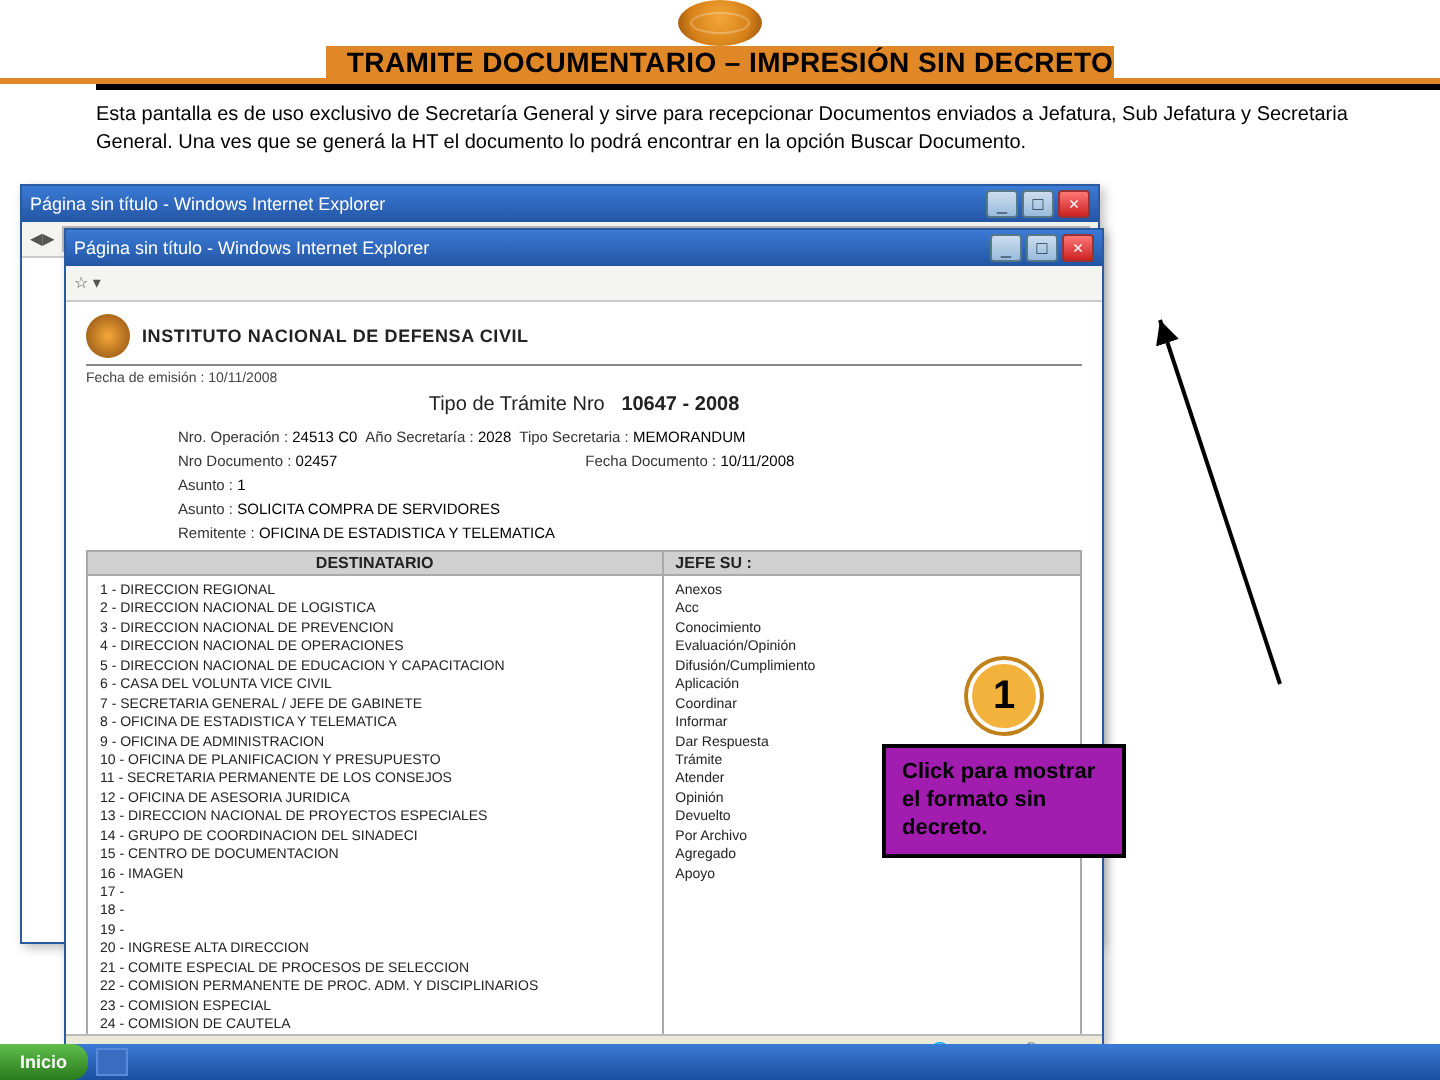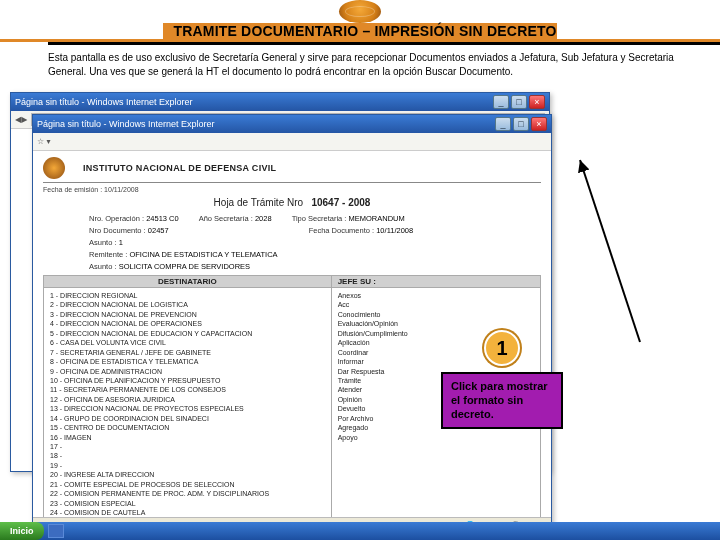--- a/index.html
+++ b/index.html
@@ -22,27 +22,27 @@
   .back-win { left: 10px; top: 0; width: 540px; height: 380px; }
   .back-win .win-body { height: calc(100% - 36px); background: #fff; }
   .back-strip { position: absolute; top: 0; right: -120px; width: 260px; height: 18px; background: #1c4fa0; color: #fff; font-size: 8px; display: flex; align-items: center; justify-content: flex-end; padding-right: 8px; gap: 8px; }
   .back-panel { position: absolute; right: -120px; top: 20px; width: 260px; height: 240px; background: #f2f2ee; border: 1px solid #c8c8c0; font-size: 8px; color: #333; padding: 6px; }
   .bp-row { display: flex; gap: 6px; margin-bottom: 4px; align-items: center; }
   .bp-row .lab { width: 52px; text-align: right; color: #333; }
   .bp-row .fld { flex: 1; height: 12px; background: #fff; border: 1px solid #bbb; }
   .bp-row .chip { padding: 0 4px; height: 12px; background: #eee; border: 1px solid #aaa; font-size: 7px; display: flex; align-items: center; }
   .front-win { left: 32px; top: 22px; width: 520px; height: 420px; z-index: 5; }
   .front-win .win-body { height: calc(100% - 36px); padding: 6px 10px; font-size: 8px; color: #222; }
-  .inst-header { display: flex; align-items: center; gap: 18px; border-bottom: 1px solid #888; padding-bottom: 3px; margin-bottom: 3px; }
+  .inst-header { display: flex; align-items: center; gap: 6px; border-bottom: 1px solid #888; padding-bottom: 3px; margin-bottom: 3px; }
   .inst-logo { width: 22px; height: 22px; border-radius: 50%; background: radial-gradient(circle, #f4a838, #8a4a10); }
   .inst-title { font-weight: bold; font-size: 9px; letter-spacing: .3px; }
   .meta { font-size: 7px; color: #444; margin-bottom: 2px; }
   .hoja-title { text-align: center; font-size: 10px; margin: 4px 0 6px; }
   .hoja-title b { font-weight: bold; }
-  .kv { display: flex; gap: 20px; font-size: 7.5px; margin-bottom: 3px; flex-wrap: wrap; padding-left: 46px; }
+  .kv { display: flex; gap: 4px; font-size: 7.5px; margin-bottom: 3px; flex-wrap: wrap; padding-left: 46px; }
   .kv span.l { color: #333; }
   .kv span.v { color: #000; }
   .sect-bar { display: flex; background: #d0d0d0; border: 1px solid #aaa; font-size: 8px; font-weight: bold; margin-top: 4px; }
   .sect-bar > div { padding: 1px 6px; text-align: center; }
   .sect-bar .left { flex: 0 0 58%; border-right: 1px solid #aaa; }
   .dest-body { display: flex; border: 1px solid #aaa; border-top: none; font-size: 7px; }
   .dest-col { padding: 3px 6px; }
   .dest-col.left { flex: 0 0 58%; border-right: 1px solid #aaa; }
   .dest-col.right { flex: 1; }
   .dest-col .ln { white-space: nowrap; line-height: 1.35; }
@@ -136,40 +136,40 @@
     <div class="win-body">
       <div class="inst-header">
         <div class="inst-logo"></div>
         <div class="inst-title">INSTITUTO NACIONAL DE DEFENSA CIVIL</div>
       </div>
       <div class="meta">
         <span>Fecha de emisión :</span>
         <span>10/11/2008</span>
       </div>
       <div class="hoja-title">
-        <span>Hoja de Trámite Nro</span>
+        <span>Tipo de Trámite Nro</span>
         &nbsp;&nbsp;<b>10647 - 2008</b>
       </div>
       <div class="kv">
         <span><span class="l">Nro. Operación :</span> <span class="v">24513 C0</span></span>
         <span><span class="l">Año Secretaría :</span> <span class="v">2028</span></span>
         <span><span class="l">Tipo Secretaria :</span> <span class="v">MEMORANDUM</span></span>
       </div>
       <div class="kv">
         <span><span class="l">Nro Documento :</span> <span class="v">02457</span></span>
         <span style="margin-left:120px"><span class="l">Fecha Documento :</span> <span class="v">10/11/2008</span></span>
       </div>
       <div class="kv">
         <span><span class="l">Asunto :</span> <span class="v">1</span></span>
       </div>
       <div class="kv">
+        <span><span class="l">Asunto :</span> <span class="v">SOLICITA COMPRA DE SERVIDORES</span></span>
+      </div>
+      <div class="kv">
         <span><span class="l">Remitente :</span> <span class="v">OFICINA DE ESTADISTICA Y TELEMATICA</span></span>
-      </div>
-      <div class="kv">
-        <span><span class="l">Asunto :</span> <span class="v">SOLICITA COMPRA DE SERVIDORES</span></span>
       </div>
 
       <div class="sect-bar">
         <div class="left">DESTINATARIO</div>
         <div>JEFE SU :</div>
       </div>
       <div class="dest-body">
         <div class="dest-col left" id="dest-left">
             <div class="ln">1 - DIRECCION REGIONAL</div>
             <div class="ln">2 - DIRECCION NACIONAL DE LOGISTICA</div>

